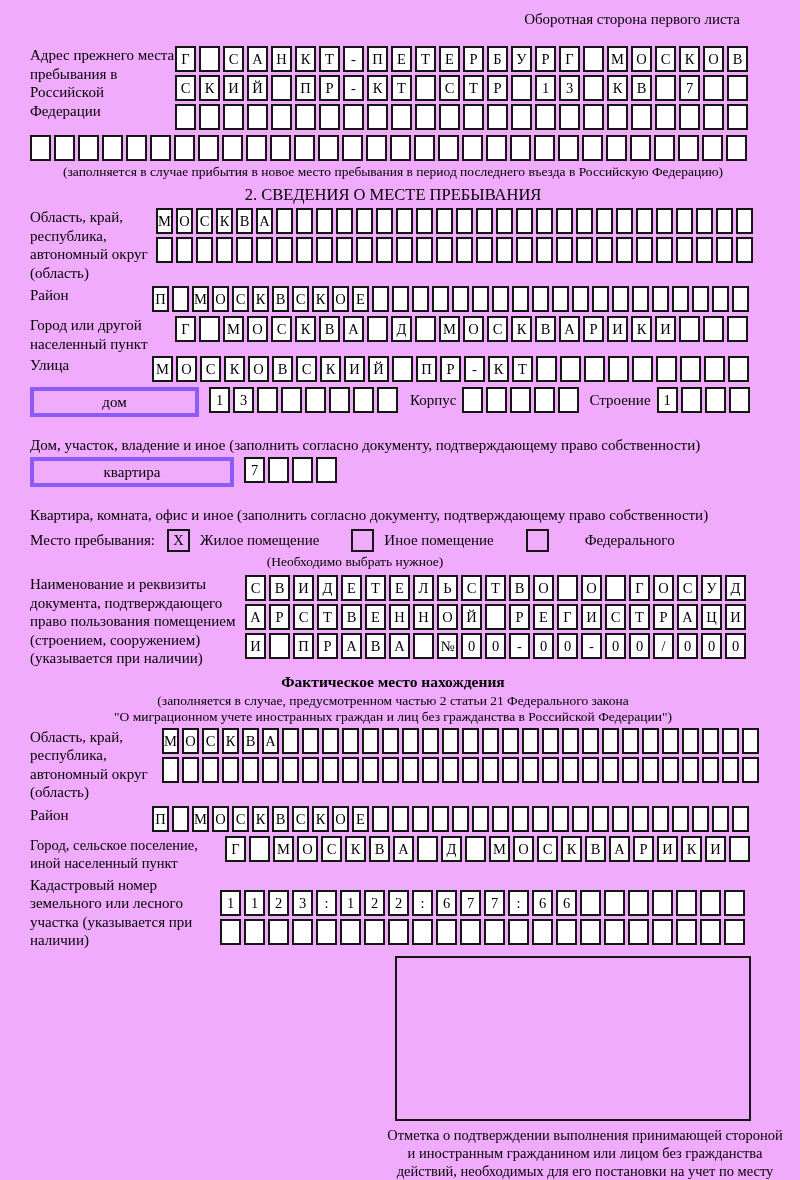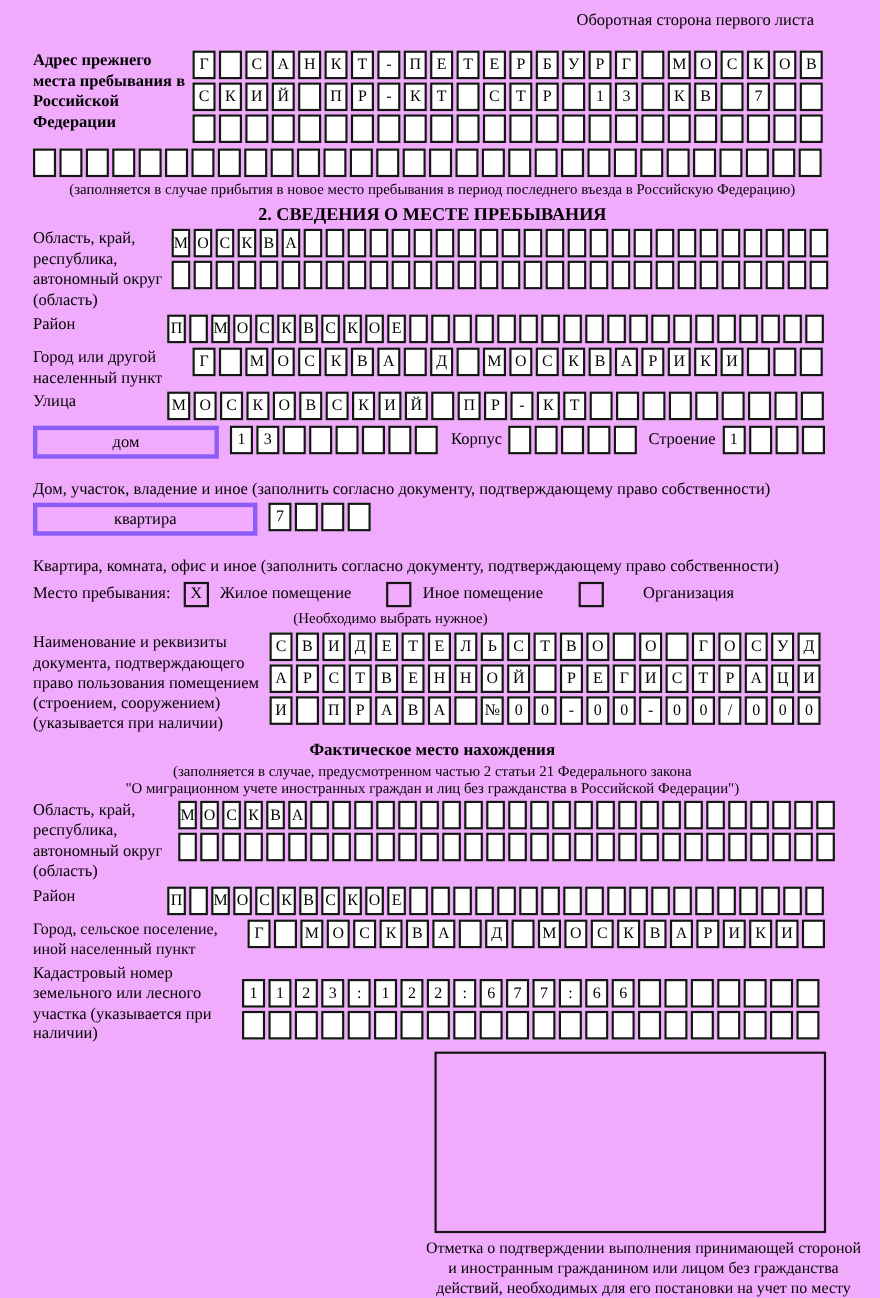--- a/index.html
+++ b/index.html
@@ -12,29 +12,29 @@
   .cell{flex:0 0 auto;border:2px solid #151515;height:22px;text-align:center;
         font-size:14.5px;line-height:22px;background:#fff;}
   .cw24 .cell{width:17px;}
   .cw20 .cell{width:13px;}
   .stack > .cells{margin-bottom:3px;}
   
   .lbl{font-size:15px;line-height:18.5px;}
   .small{font-size:13.5px;line-height:16px;}
   .row{display:flex;align-items:flex-start;}
   .lcol{flex:0 0 122px;}
-  .lcol-addr{flex:0 0 145px;font-weight:bold;}
+  .lcol-addr{flex:0 0 145px;}
   .lcol-doc{flex:0 0 215px;}
   .lcol-wide{flex:0 0 190px;}
   .inner126{width:126px;}
   .inner132{width:132px;}
   .inner195{width:195px;font-size:14.5px;}
   .inner175{width:175px;}
   .centered{text-align:center;}
-  .sec-title{font-weight:bold;font-size:16.5px;text-align:center;margin:5px 0 3px 0;}
+  .sec-title{font-weight:normal;font-size:16.5px;text-align:center;margin:5px 0 3px 0;}
   .sub-title{font-weight:bold;font-size:15.5px;text-align:center;margin:5px 0 2px 0;}
   
   .widebox{border:4px solid #8b5cf6;height:22px;line-height:22px;text-align:center;
            font-size:15px;flex:0 0 auto;}
   .wb-dom{width:161px;margin-right:10px;}
   .wb-kv{width:196px;margin-right:10px;}
   .inline-lbl{font-size:15px;line-height:26px;white-space:nowrap;}
   
   .chk{border:2px solid #151515;width:19px;height:19px;line-height:19px;text-align:center;
        font-size:14.5px;flex:0 0 auto;}
@@ -385,21 +385,21 @@
   </div>
   <div class="caption">Квартира, комната, офис и иное (заполнить согласно документу, подтверждающему право собственности)</div>
 
   <div class="stay-row">
     <span class="lbl">Место пребывания:</span>
     <span class="chk" style="margin-left:12px;">X</span>
     <span class="lbl" style="margin-left:10px;">Жилое помещение</span>
     <span class="chk" style="margin-left:32px;"></span>
     <span class="lbl" style="margin-left:10px;">Иное помещение</span>
     <span class="chk" style="margin-left:32px;"></span>
-    <span class="lbl" style="margin-left:36px;">Организация</span>
+    <span class="lbl" style="margin-left:36px;">Федерального</span>
   </div>
   <div class="small" style="width:300px;margin-left:175px;text-align:center;margin-top:2px;">(Необходимо выбрать нужное)</div>
 
   <div class="row mt5">
     <div class="lcol-doc lbl">Наименование и реквизиты документа, подтверждающего право пользования помещением (строением, сооружением) (указывается при наличии)</div>
     <div class="stack">
       <div class="cells cw24">
           <div class="cell">С</div>
           <div class="cell">В</div>
           <div class="cell">И</div>

